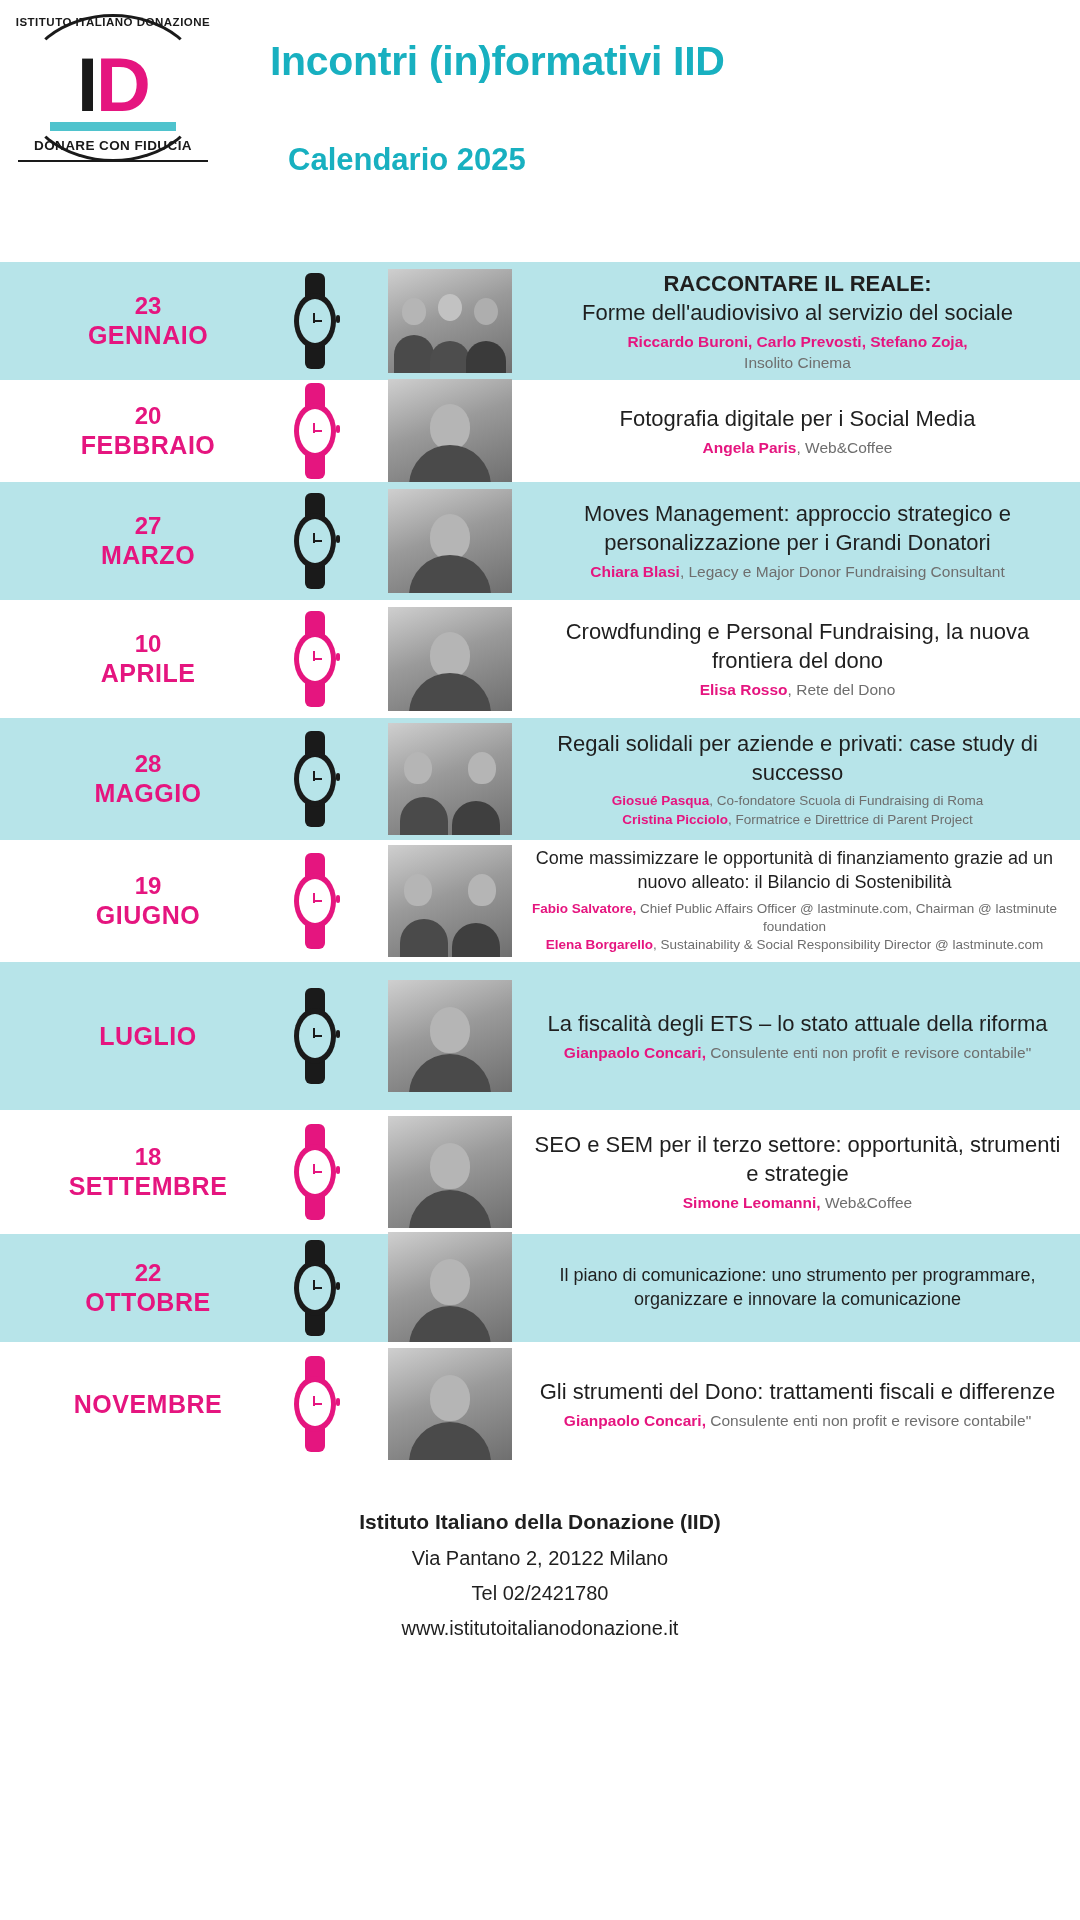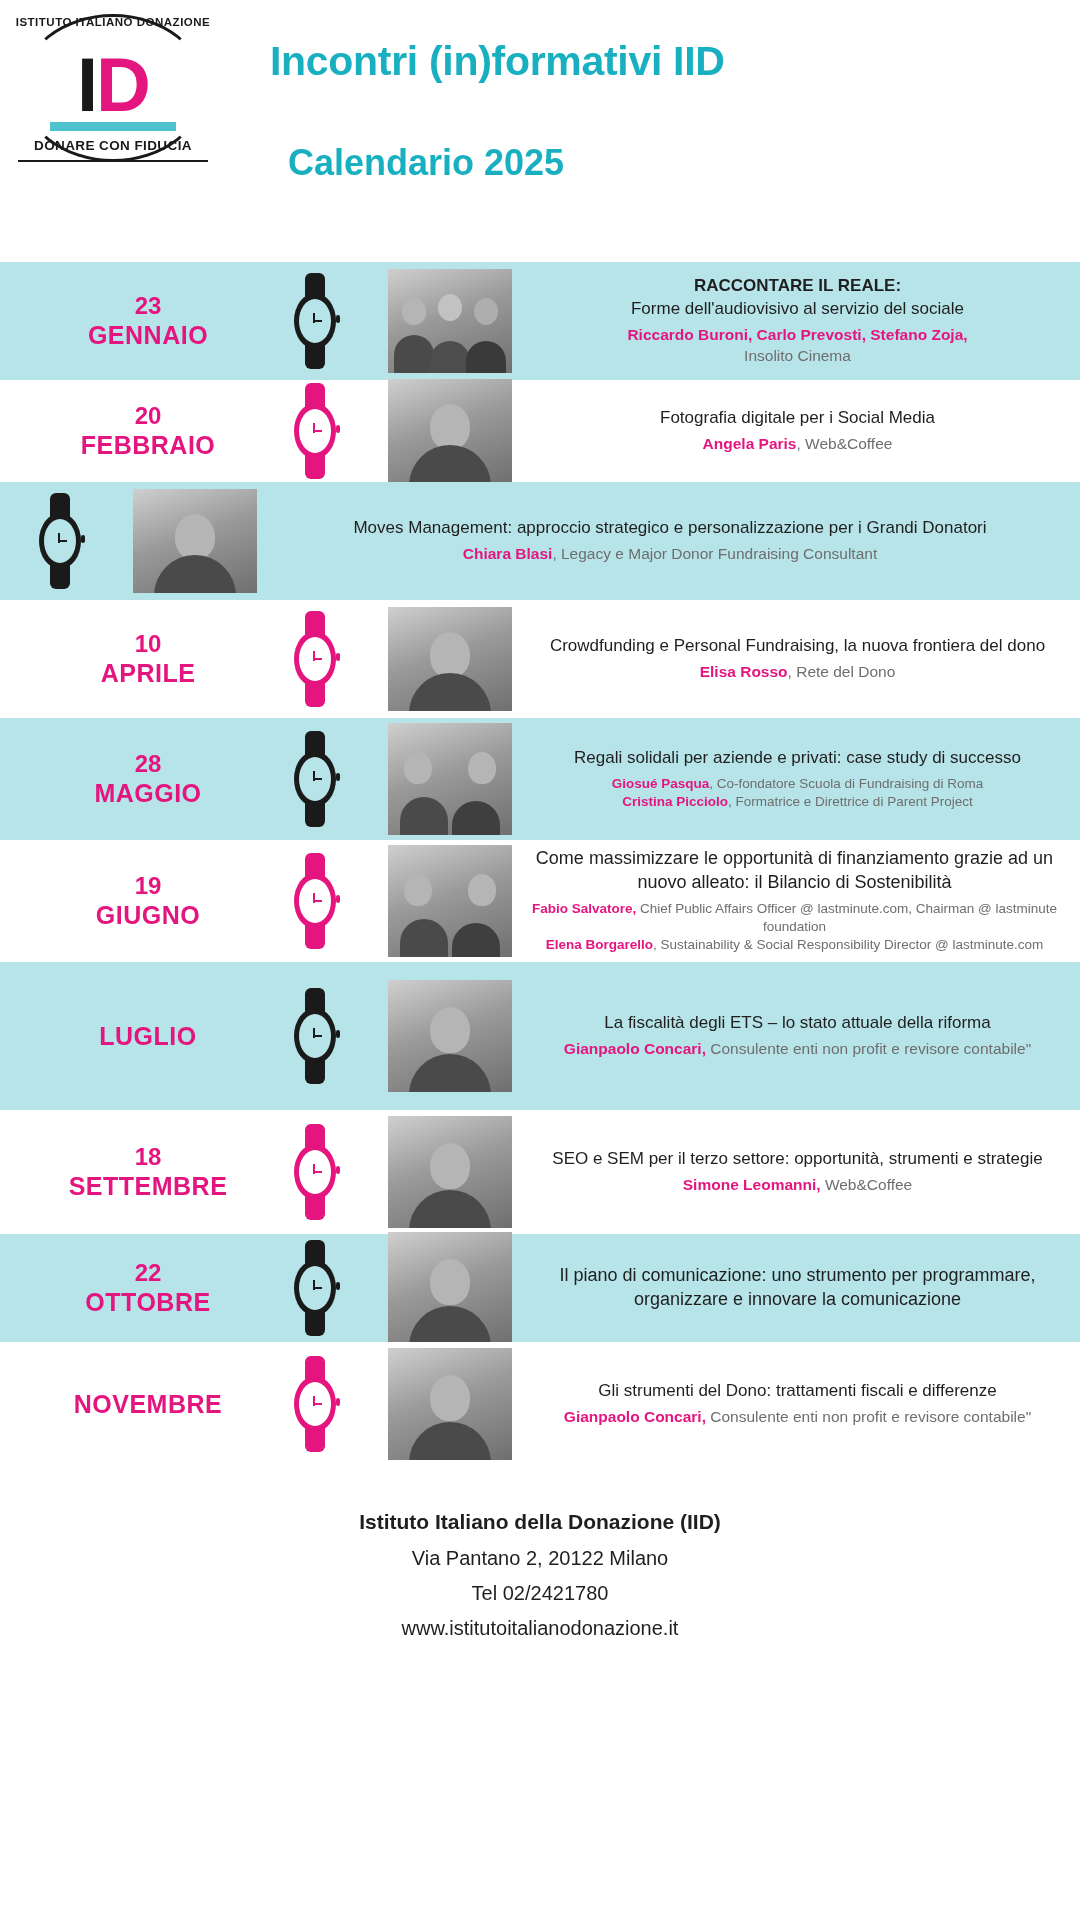--- a/index.html
+++ b/index.html
@@ -96,21 +96,21 @@
     top: 38px;
     font-size: 41px;
     font-weight: bold;
     color: #18b0c0;
     letter-spacing: -0.3px;
   }
   .title-sub {
     position: absolute;
     left: 288px;
     top: 142px;
-    font-size: 36px;
+    font-size: 31px;
     font-weight: bold;
     color: #18b0c0;
   }
 
   
   .rows { position: relative; width: 1080px; }
   .row {
     display: flex;
     align-items: center;
     width: 1080px;
@@ -250,21 +250,21 @@
     width: 40px; height: 38px; margin-left: 16px;
     border-radius: 20px 20px 0 0; background: #3a3a3a;
   }
 
   .cell-text {
     flex: 1 1 auto;
     padding: 10px 16px 10px 6px;
     text-align: center;
   }
   .ev-title {
-    font-size: 17px;
+    font-size: 22px;
     color: #1f1f1f;
     line-height: 1.32;
   }
   .ev-title .strong { font-weight: bold; display: block; }
   .ev-speaker {
     font-size: 15.5px;
     color: #6e6e6e;
     line-height: 1.35;
     margin-top: 5px;
   }
@@ -367,20 +367,24 @@
         <div class="ev-title">
           <span>Fotografia digitale per i Social Media</span>
         </div>
         <div class="ev-speaker">
           <b>Angela Paris</b><span>, Web&amp;Coffee</span>
         </div>
       </div>
     </div>
 
     <div class="row alt" style="height:118px">
+      <div class="cell-date">
+        <span class="day">27</span>
+        <span class="month">MARZO</span>
+      </div>
       <div class="cell-watch">
         <div class="watch">
           <div class="strap-top" style="background:#1a1a1a"></div>
           <div class="strap-bot" style="background:#1a1a1a"></div>
           <div class="face" style="background:#1a1a1a"></div>
           <div class="face-inner" style="background:#b7e4e9"></div>
           <div class="hands" style="background:#1a1a1a"></div>
           <div class="hand2" style="background:#1a1a1a"></div>
           <div class="crown" style="background:#1a1a1a"></div>
         </div>

